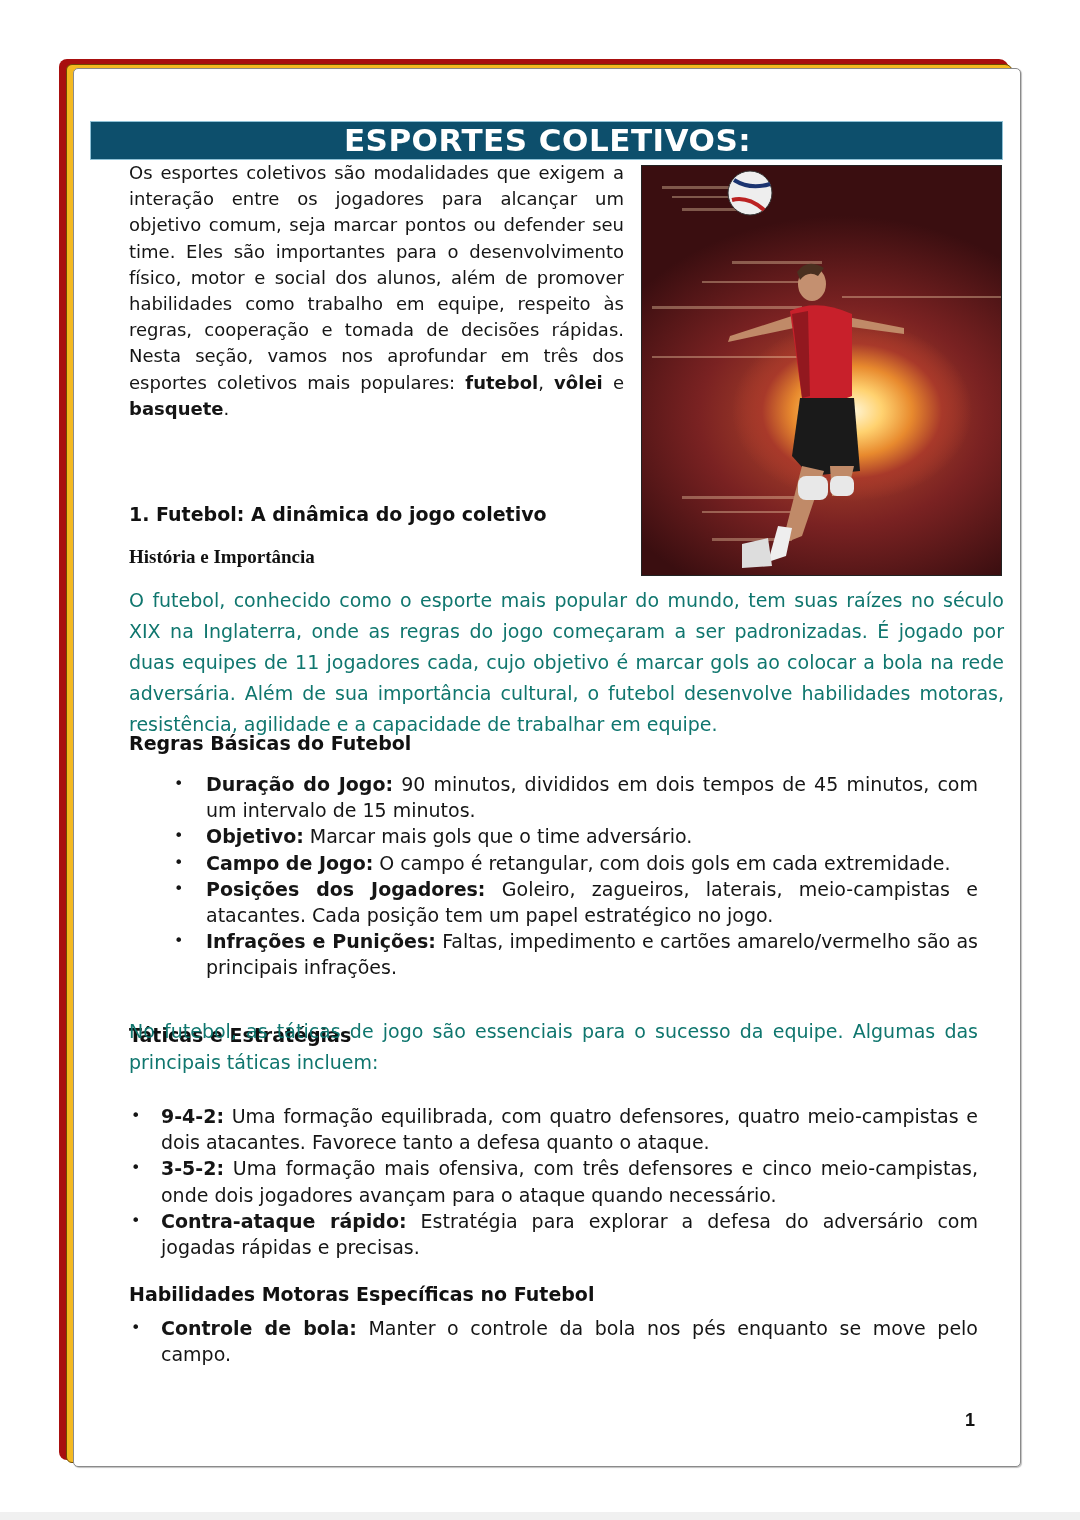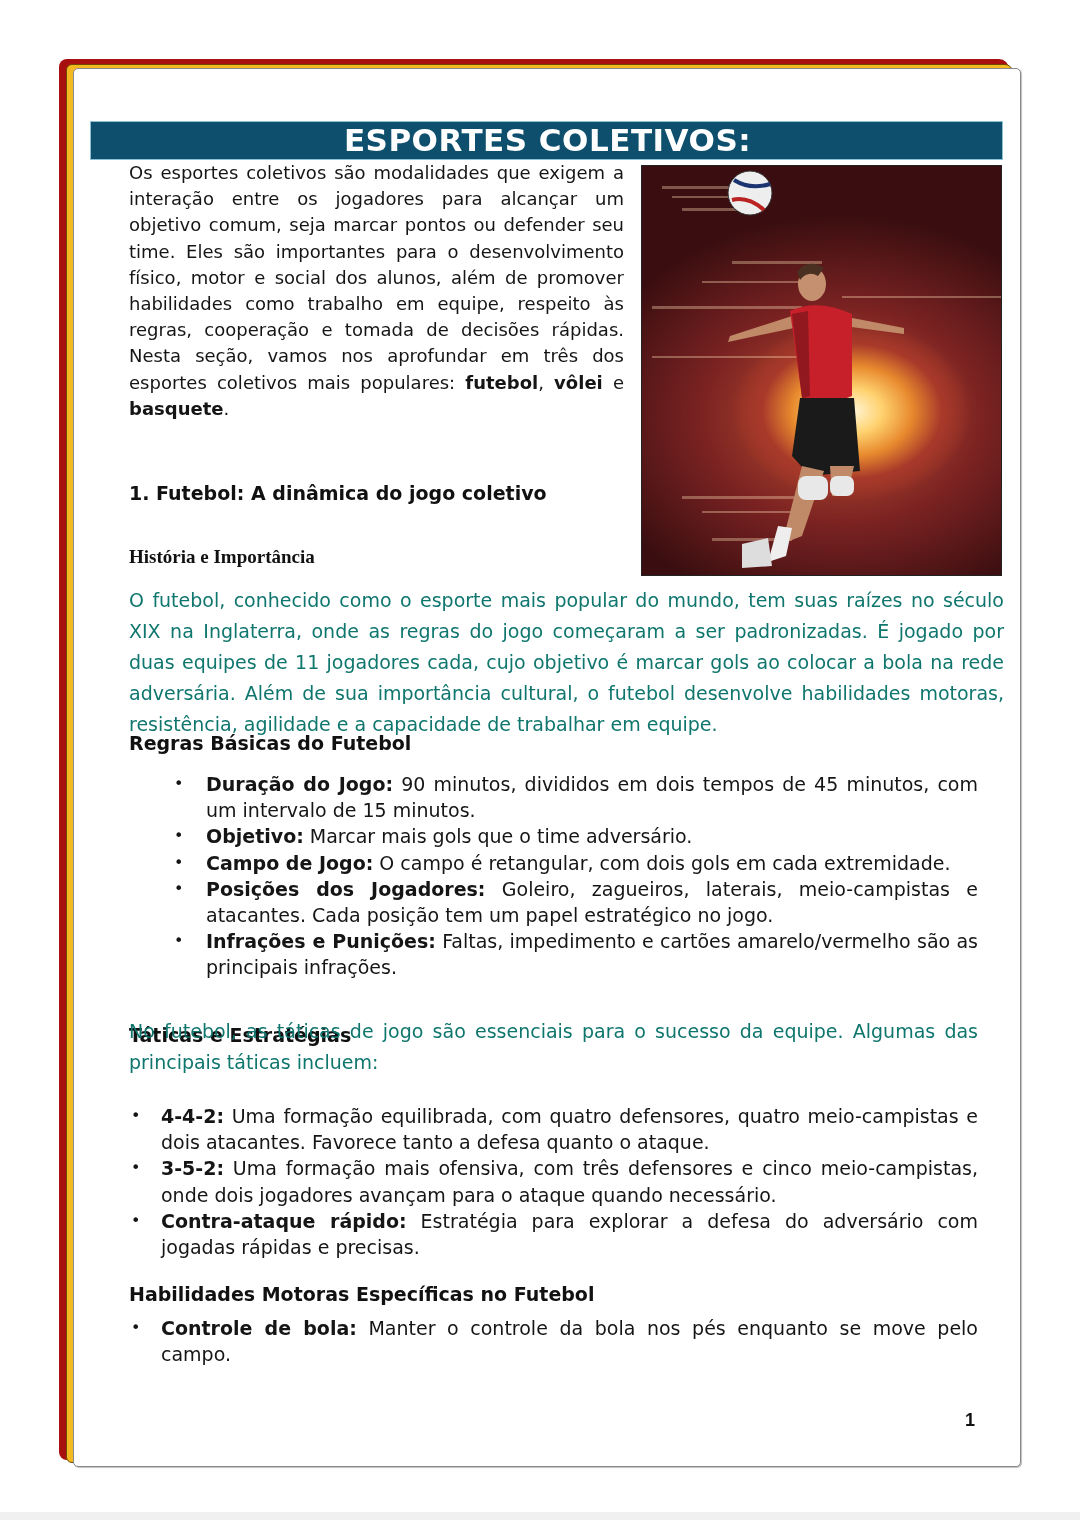--- a/index.html
+++ b/index.html
@@ -103,40 +103,40 @@
     <path d="M160 300 L182 305 L160 370 L140 378 Z" fill="#c08a68"></path>
     <path d="M188 300 L212 300 L205 330 L190 330 Z" fill="#c08a68"></path>
     <rect x="156" y="310" width="30" height="24" rx="8" fill="#e8e8e8"></rect>
     <rect x="188" y="310" width="24" height="20" rx="7" fill="#e8e8e8"></rect>
 
     <path d="M136 360 L150 362 L144 390 L126 396 Z" fill="#eeeeee"></path>
     <path d="M100 378 L126 372 L130 400 L100 402 Z" fill="#dddddd"></path>
   </svg>
 </div>
 
-<div class="h" style="top:482px;">1. Futebol: A dinâmica do jogo coletivo</div>
+<div class="h" style="top:503px;">1. Futebol: A dinâmica do jogo coletivo</div>
 <div class="h" style="top:546px;font-family:Liberation Serif, serif;">História e Importância</div>
 
 <div class="para" style="top:585px;">O futebol, conhecido como o esporte mais popular do mundo, tem suas raízes no século XIX na Inglaterra, onde as regras do jogo começaram a ser padronizadas. É jogado por duas equipes de 11 jogadores cada, cujo objetivo é marcar gols ao colocar a bola na rede adversária. Além de sua importância cultural, o futebol desenvolve habilidades motoras, resistência, agilidade e a capacidade de trabalhar em equipe.</div>
 
 <div class="h" style="top:732px;">Regras Básicas do Futebol</div>
 
 <ul class="list list-rules">
   <li><span class="bullet">•</span><b>Duração do Jogo:</b><span> 90 minutos, divididos em dois tempos de 45 minutos, com um intervalo de 15 minutos.</span></li>
   <li><span class="bullet">•</span><b>Objetivo:</b><span> Marcar mais gols que o time adversário.</span></li>
   <li><span class="bullet">•</span><b>Campo de Jogo:</b><span> O campo é retangular, com dois gols em cada extremidade.</span></li>
   <li><span class="bullet">•</span><b>Posições dos Jogadores:</b><span> Goleiro, zagueiros, laterais, meio-campistas e atacantes. Cada posição tem um papel estratégico no jogo.</span></li>
   <li><span class="bullet">•</span><b>Infrações e Punições:</b><span> Faltas, impedimento e cartões amarelo/vermelho são as principais infrações.</span></li>
 </ul>
 
 <div class="h" style="top:1024px;">Táticas e Estratégias</div>
 <div class="para" style="top:1016px; width:849px;">No futebol, as táticas de jogo são essenciais para o sucesso da equipe. Algumas das principais táticas incluem:</div>
 
 <ul class="list list-tactics">
-  <li><span class="bullet">•</span><b>4-4-2:</b><span> Uma formação equilibrada, com quatro defensores, quatro meio-campistas e dois atacantes. Favorece tanto a defesa quanto o ataque.</span></li>
+  <li><span class="bullet">•</span><b>9-4-2:</b><span> Uma formação equilibrada, com quatro defensores, quatro meio-campistas e dois atacantes. Favorece tanto a defesa quanto o ataque.</span></li>
   <li><span class="bullet">•</span><b>3-5-2:</b><span> Uma formação mais ofensiva, com três defensores e cinco meio-campistas, onde dois jogadores avançam para o ataque quando necessário.</span></li>
   <li><span class="bullet">•</span><b>Contra-ataque rápido:</b><span> Estratégia para explorar a defesa do adversário com jogadas rápidas e precisas.</span></li>
 </ul>
 
 <div class="h" style="top:1276px;margin-top:7px;">Habilidades Motoras Específicas no Futebol</div>
 
 <ul class="list list-skills">
   <li><span class="bullet">•</span><b>Controle de bola:</b><span> Manter o controle da bola nos pés enquanto se move pelo campo.</span></li>
 </ul>
 

